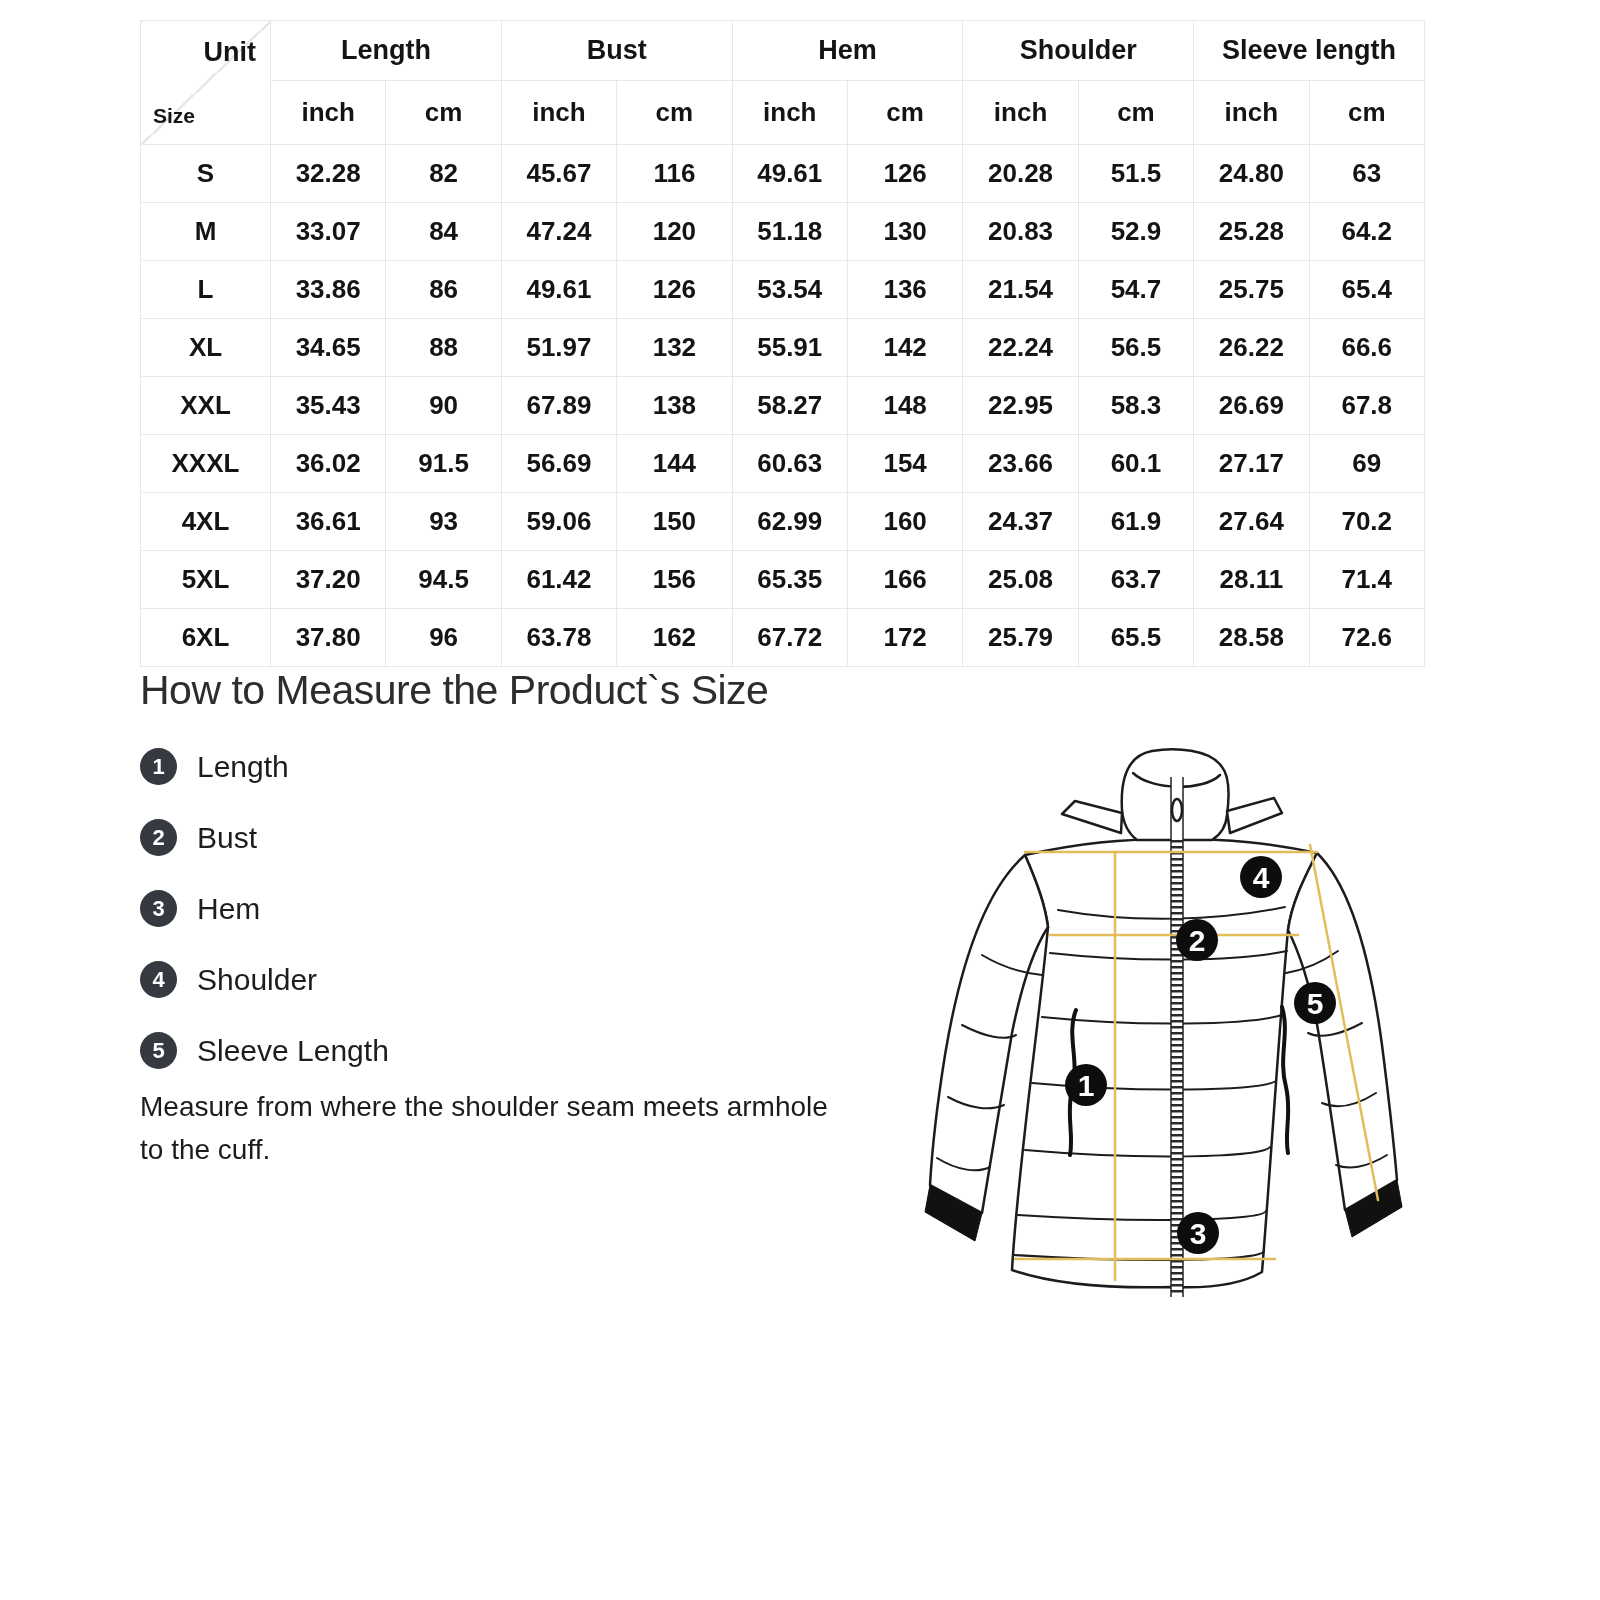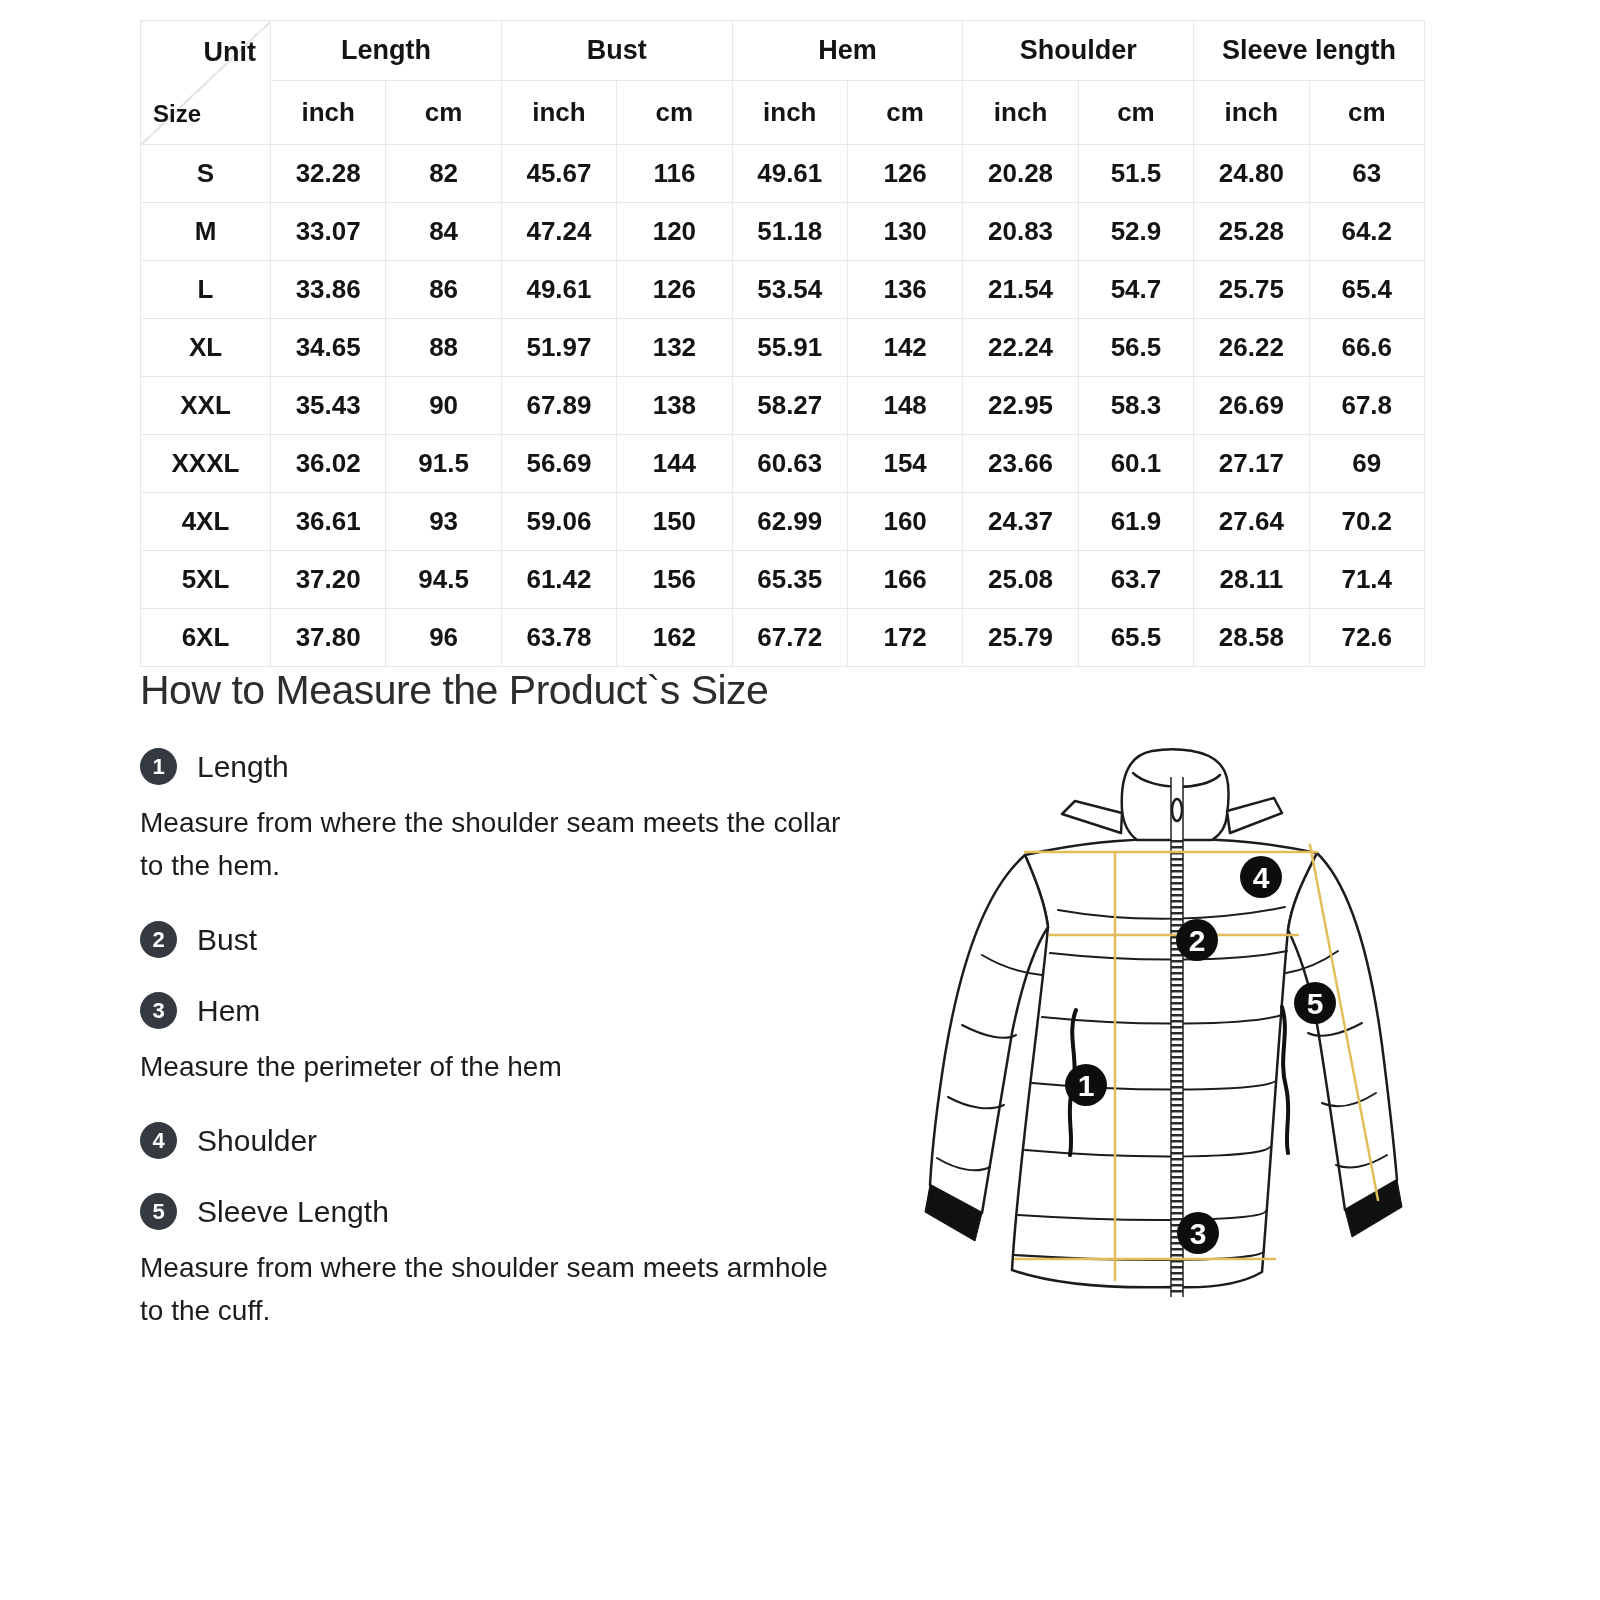--- a/index.html
+++ b/index.html
@@ -17,21 +17,21 @@
   tr.group-row th { height:60px; font-size:27px; }
   tr.unit-row th { height:64px; font-size:26px; }
   tbody tr th, tbody tr td { height:58px; font-size:26px; }
   th.corner {
     position:relative;
     background-image:linear-gradient(to bottom right,
       transparent calc(50% - 1px), #e2e2e2 calc(50% - 1px),
       #e2e2e2 calc(50% + 1px), transparent calc(50% + 1px));
   }
   th.corner .unit { position:absolute; top:16px; right:14px; font-size:27px; }
-  th.corner .size { position:absolute; bottom:16px; left:12px; font-size:24px; }
+  th.corner .size { position:absolute; bottom:16px; left:12px; font-size:21px; }
 
   
   .note { margin-top:10px; font-size:27px; font-weight:400; color:#909090; }
 
   
   .measure-col { width:720px; }
   h2.section-title { font-size:41px; font-weight:400; color:#2d2d2d; letter-spacing:-0.5px; }
   .measure-item { margin-top:34px; }
   .item-header { display:flex; align-items:center; gap:20px; }
   .badge {
@@ -222,34 +222,32 @@
 
 
   <div class="measure-col">
     <h2 class="section-title">How to Measure the Product`s Size</h2>
     <div id="measure-list">
         <div class="measure-item">
           <div class="item-header">
             <span class="badge">1</span>
             <span class="item-label">Length</span>
           </div>
-          <p class="item-desc">Measure from where the shoulder seam meets the collar to the hem.</p>
         </div>
         <div class="measure-item">
           <div class="item-header">
             <span class="badge">2</span>
             <span class="item-label">Bust</span>
           </div>
         </div>
         <div class="measure-item">
           <div class="item-header">
             <span class="badge">3</span>
             <span class="item-label">Hem</span>
           </div>
-          <p class="item-desc">Measure the perimeter of the hem</p>
         </div>
         <div class="measure-item">
           <div class="item-header">
             <span class="badge">4</span>
             <span class="item-label">Shoulder</span>
           </div>
         </div>
         <div class="measure-item">
           <div class="item-header">
             <span class="badge">5</span>

